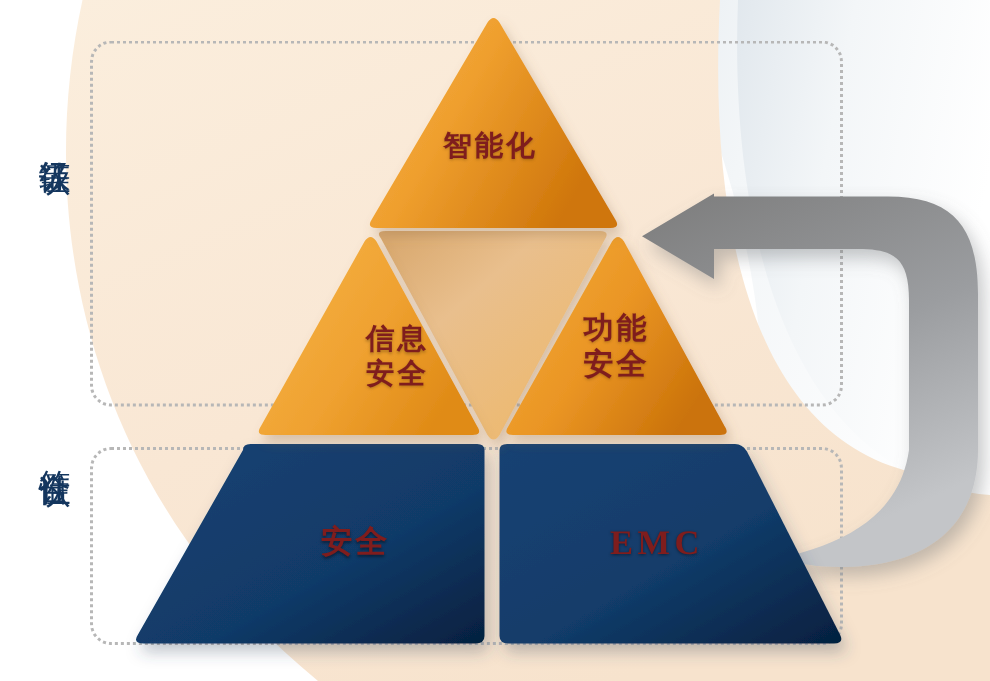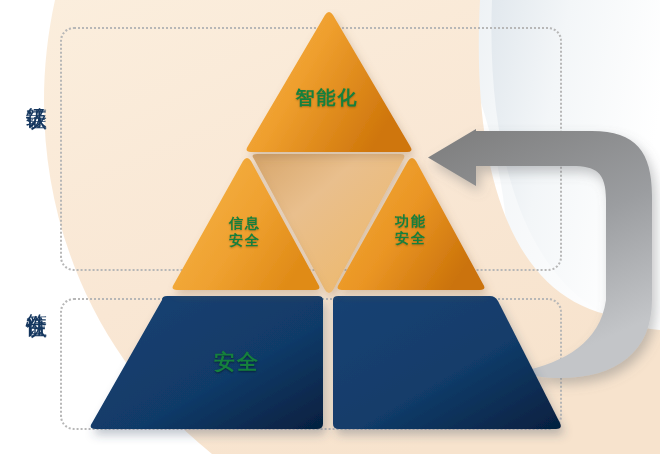--- a/index.html
+++ b/index.html
@@ -46,34 +46,34 @@
     border: 2px dotted #b7b7b7;
     border-radius: 14px;
     background: transparent;
   }
   #box-grade { left: 60px; top: 27px; width: 498px; height: 240px; }
   #box-compliance { left: 60px; top: 298px; width: 498px; height: 128px; }
 
   
   .shape-text {
     position: absolute;
-    color: #15803d;
-    font-family: Liberation Sans, sans-serif;
+    color: #7f1d1d;
+    font-family: Liberation Serif, serif;
     font-weight: bold;
     text-align: center;
     letter-spacing: 2px;
     line-height: 1.22;
     text-shadow: 0 1px 2px rgba(60,40,10,0.35);
     white-space: pre-line;
     pointer-events: none;
   }
   #t-intelligence { left: 257px; top: 86px; width: 140px; font-size: 19px; }
-  #t-infosec      { left: 191px; top: 215px; width: 108px; font-size: 14px; }
+  #t-infosec      { left: 211px; top: 215px; width: 108px; font-size: 19px; }
   #t-reliability  { left: 272px; top: 199px; width: 112px; font-size: 18px; }
-  #t-funcsafety   { left: 357px; top: 213px; width: 108px; font-size: 14px; }
+  #t-funcsafety   { left: 357px; top: 207px; width: 108px; font-size: 20px; }
   #t-safety       { left: 152px; top: 349px; width: 170px; font-size: 21px;
                     text-shadow: 0 1px 2px rgba(0,0,0,0.45); }
   #t-emc          { left: 338px; top: 348px; width: 200px; font-size: 23px;
                     letter-spacing: 3px; text-shadow: 0 1px 2px rgba(0,0,0,0.45); }
 </style>
 </head>
 <body>
 
 <div id="stage">
 
@@ -206,14 +206,15 @@
                L 251 152 Q 244 152 248 146 Z" fill="url(#gOrange)" filter="url(#shDrop)"></path>
     </g>
   </svg>
 
   <div class="shape-text" id="t-intelligence">智能化</div>
   <div class="shape-text" id="t-infosec">信息
 安全</div>
   <div class="shape-text" id="t-funcsafety">功能
 安全</div>
   <div class="shape-text" id="t-safety">安全</div>
+  <div class="shape-text" id="t-emc">EMC</div>
 
 </div>
 
 </body></html>

